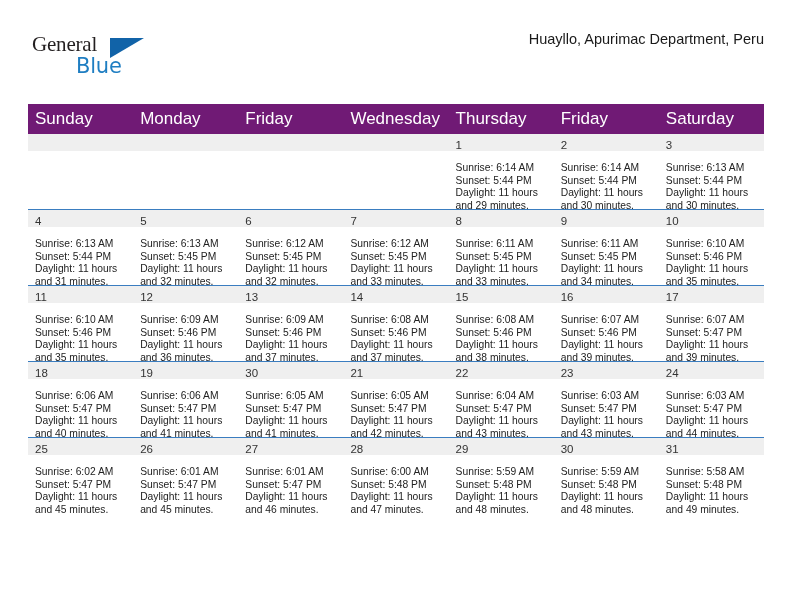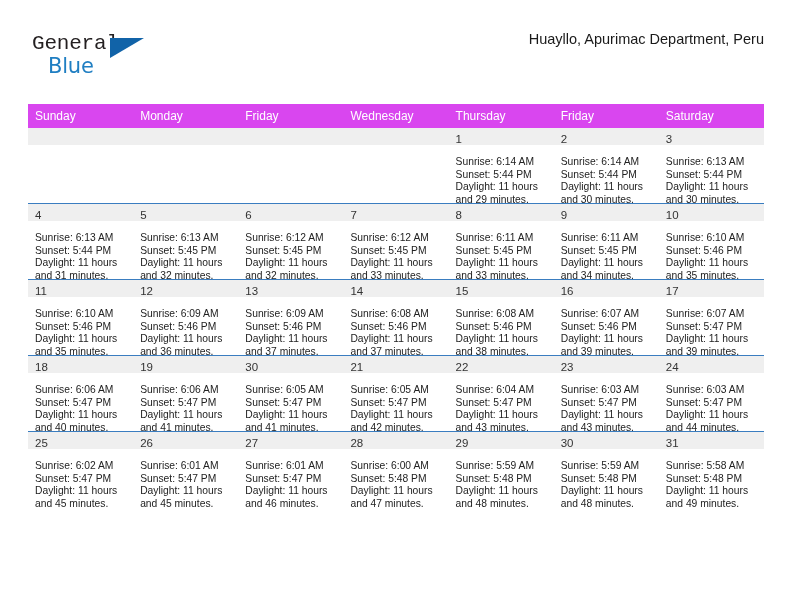--- a/index.html
+++ b/index.html
@@ -36,25 +36,25 @@
     width: 170px;
     height: 52px;
   }
   .brand-general {
     position: absolute;
     left: 0;
     top: 0;
     font-size: 21px;
     letter-spacing: -0.2px;
     color: #231f20;
-    font-family: Liberation Mono, monospace;
+    font-family: Liberation Serif, serif;
   }
   .brand-blue {
     position: absolute;
-    left: 16px;
+    left: 44px;
     top: 22px;
     font-size: 21px;
     letter-spacing: -0.2px;
     color: #1f7ec2;
     font-family: "DejaVu Sans", sans-serif;
     text-align: right;
   }
   .brand-triangle {
     position: absolute;
     left: 78px;
@@ -88,24 +88,24 @@
   
   .calendar {
     position: absolute;
     left: 28px;
     top: 104px;
     width: 736px;
     border-collapse: collapse;
     table-layout: fixed;
   }
   .calendar th {
-    background: #d946ef;
+    background: #701a75;
     color: #ffffff;
     font-weight: normal;
-    font-size: 12px;
+    font-size: 17px;
     text-align: left;
     padding: 5px 0 5px 7px;
     height: 13px;
     border: none;
   }
   .calendar td {
     width: 105.14px;
     height: 75px;
     vertical-align: top;
     padding: 0;

